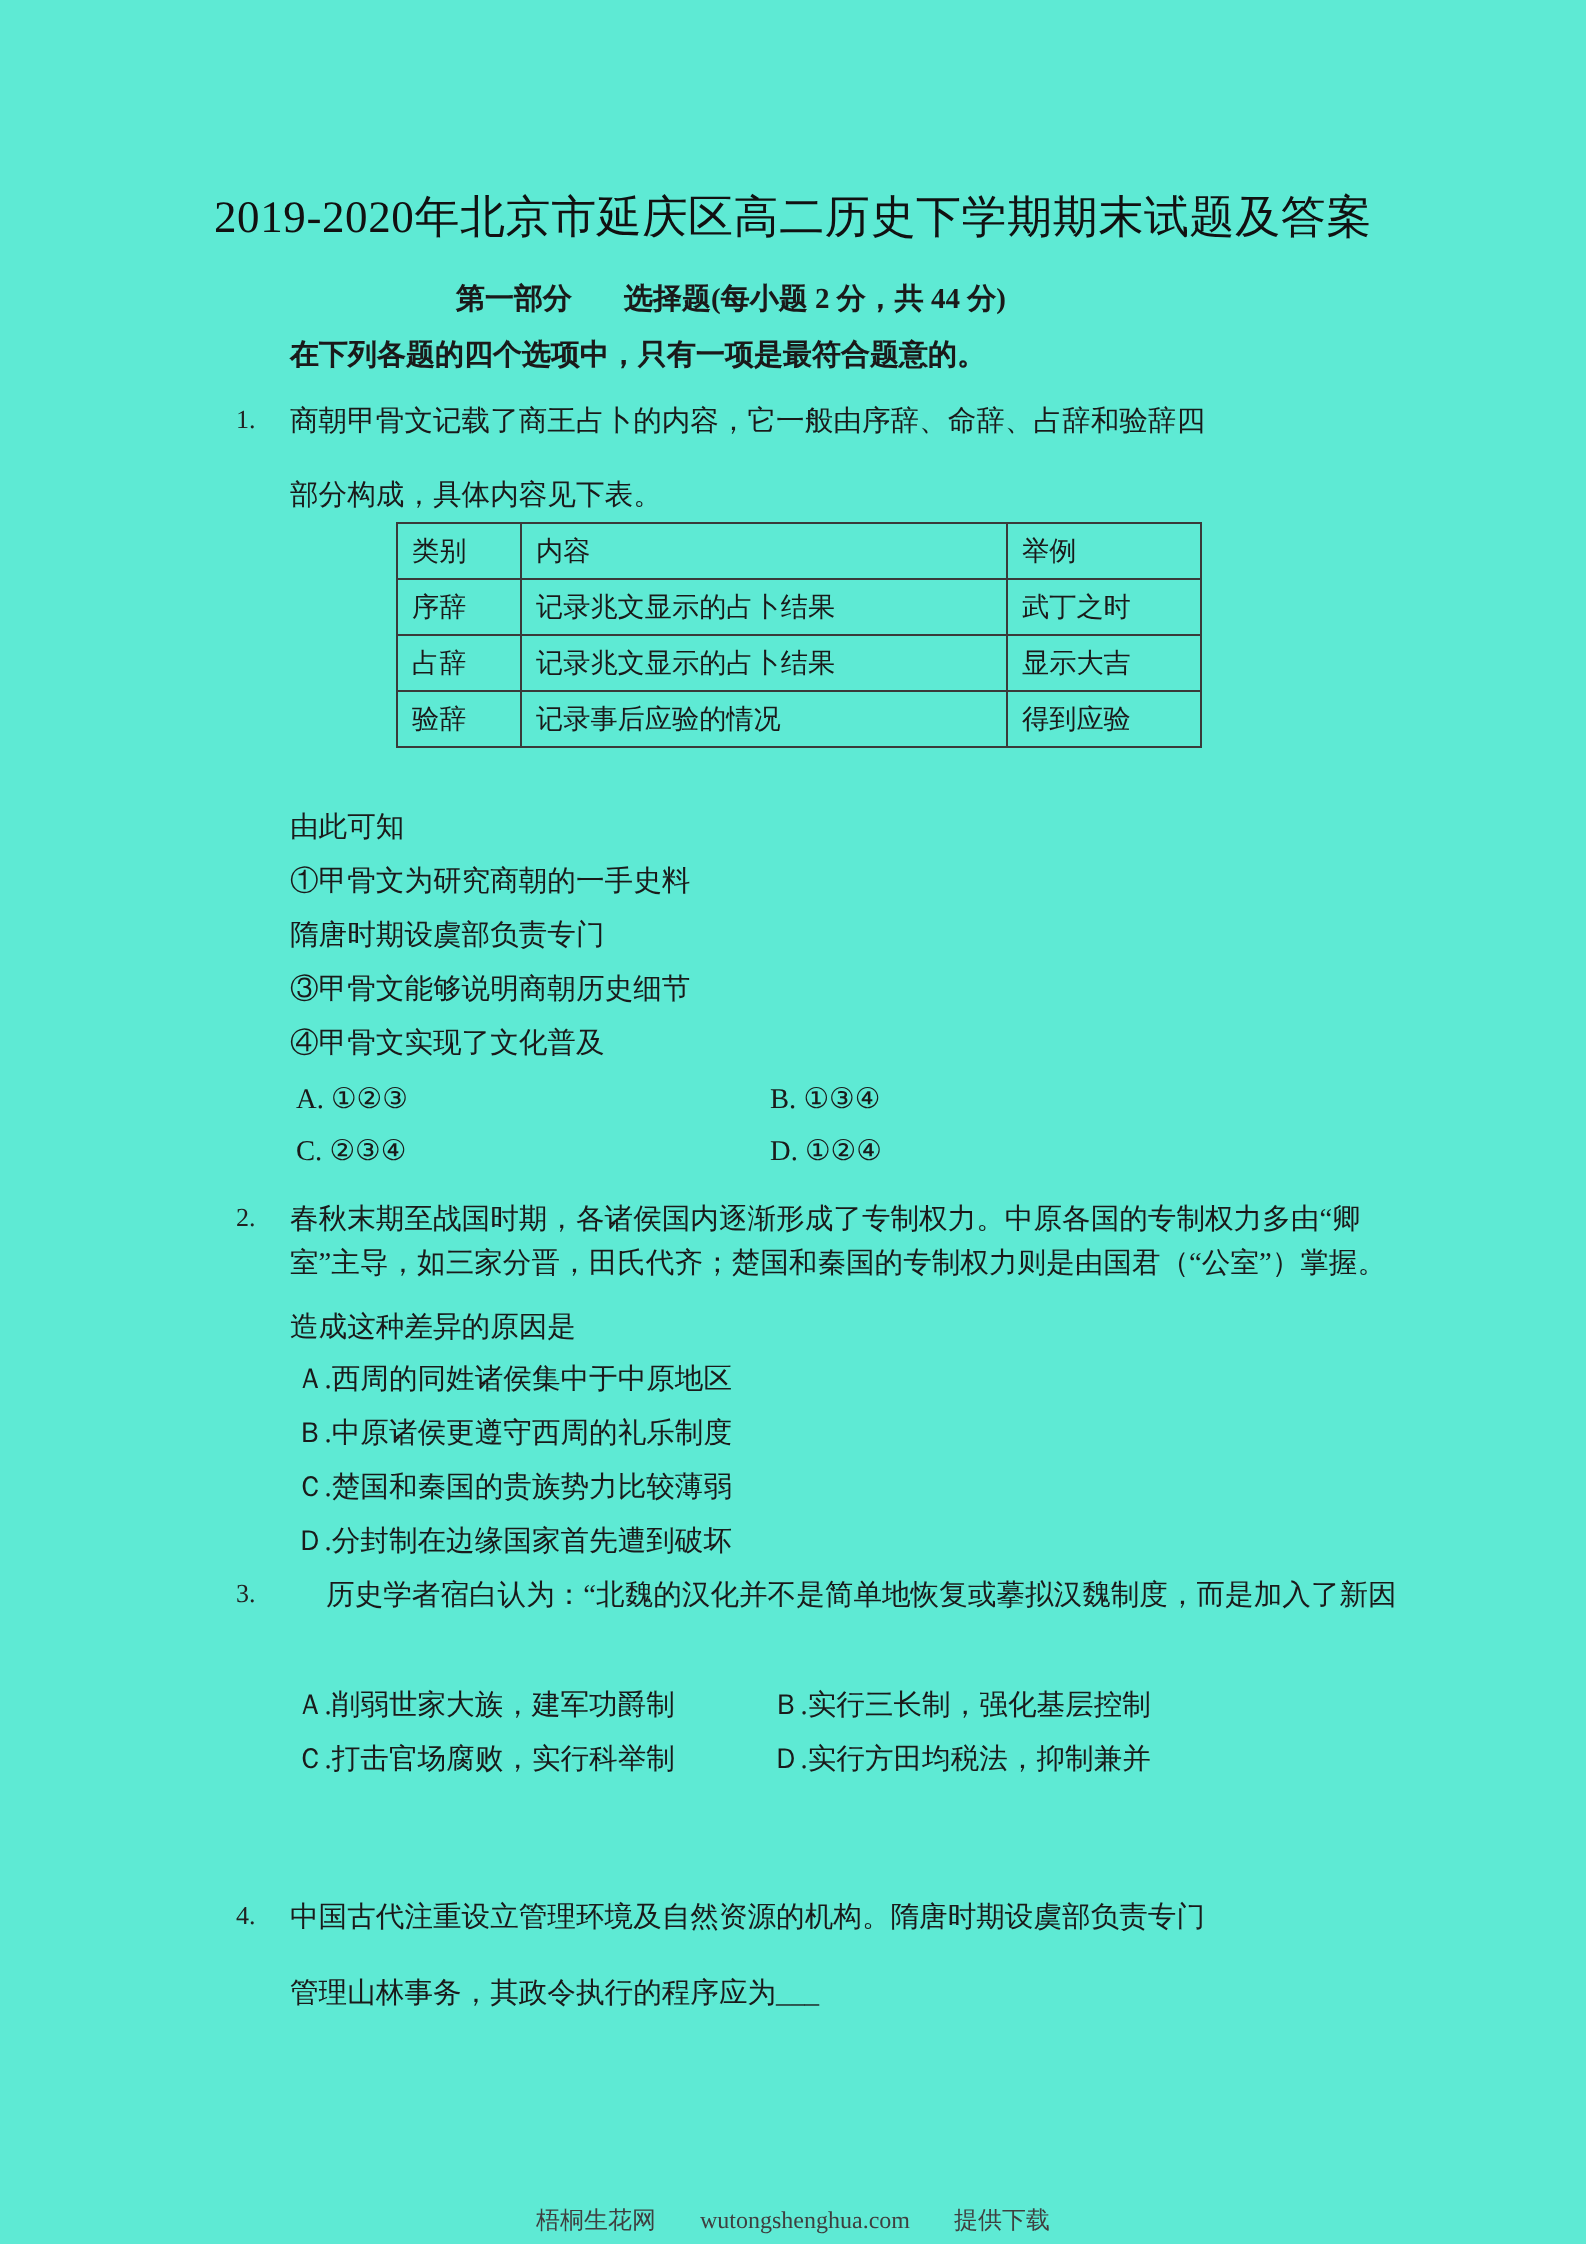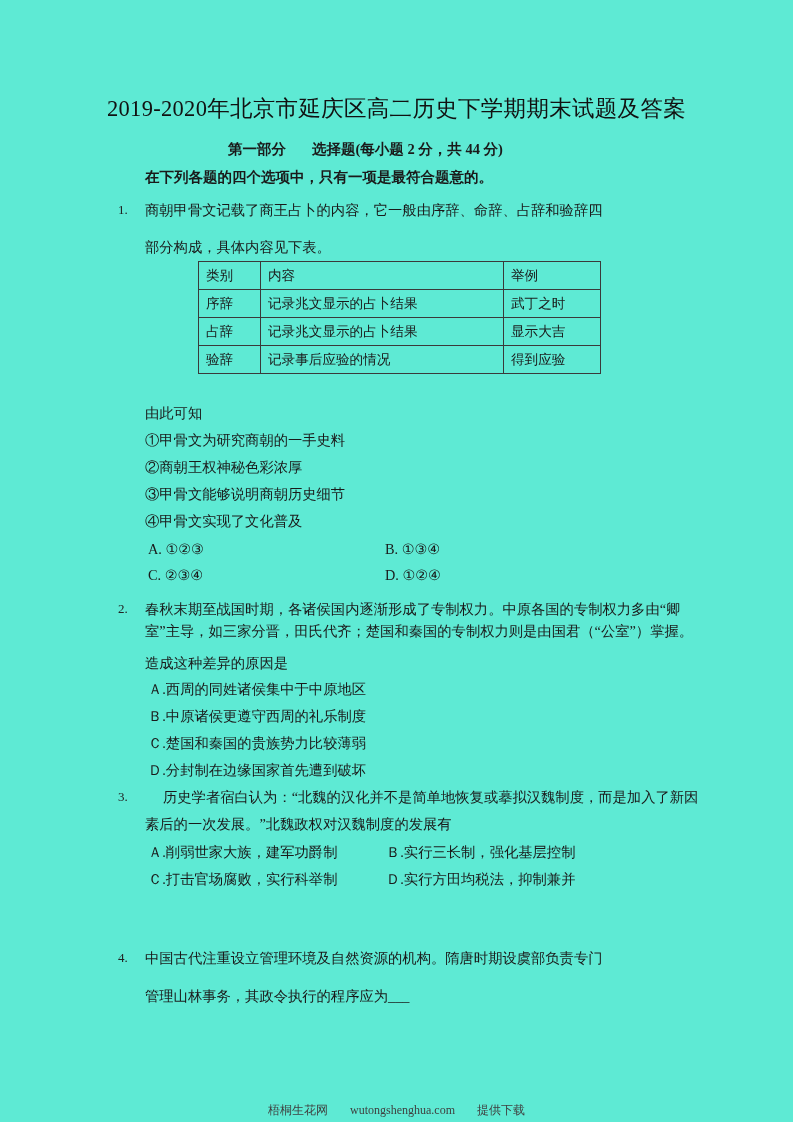--- a/index.html
+++ b/index.html
@@ -155,21 +155,21 @@
       <tr>
         <td>验辞</td>
         <td>记录事后应验的情况</td>
         <td>得到应验</td>
       </tr>
     </tbody>
   </table>
 
   <div class="stmt" style="left:145px; top:404px;">由此可知</div>
   <div class="stmt" style="left:145px; top:431px;">①甲骨文为研究商朝的一手史料</div>
-  <div class="stmt" style="left:145px; top:458px;">②商朝王权神秘色彩浓厚</div>
+  <div class="stmt" style="left:145px; top:458px;">隋唐时期设虞部负责专门</div>
   <div class="stmt" style="left:145px; top:485px;">③甲骨文能够说明商朝历史细节</div>
   <div class="stmt" style="left:145px; top:512px;">④甲骨文实现了文化普及</div>
 
   <div class="opt" style="left:148px; top:541px;">
     <span>A.</span>
     <span>①②③</span>
   </div>
   <div class="opt" style="left:385px; top:541px;">
     <span>B.</span>
     <span>①③④</span>
@@ -188,21 +188,20 @@
   <div class="qline" style="left:145px; top:622px;">室”主导，如三家分晋，田氏代齐；楚国和秦国的专制权力则是由国君（“公室”）掌握。</div>
   <div class="qline" style="left:145px; top:654px;">造成这种差异的原因是</div>
 
   <div class="opt" style="left:148px; top:707px;">Ｂ.中原诸侯更遵守西周的礼乐制度</div>
   <div class="opt" style="left:148px; top:680px;">Ａ.西周的同姓诸侯集中于中原地区</div>
   <div class="opt" style="left:148px; top:734px;">Ｃ.楚国和秦国的贵族势力比较薄弱</div>
   <div class="opt" style="left:148px; top:761px;">Ｄ.分封制在边缘国家首先遭到破坏</div>
 
   <div class="qnum" style="left:118px; top:789px;">3.</div>
   <div class="qline" style="left:163px; top:788px;">历史学者宿白认为：“北魏的汉化并不是简单地恢复或摹拟汉魏制度，而是加入了新因</div>
-  <div class="qline" style="left:145px; top:815px;">素后的一次发展。”北魏政权对汉魏制度的发展有</div>
 
   <div class="opt" style="left:148px; top:843px;">Ａ.削弱世家大族，建军功爵制</div>
   <div class="opt" style="left:386px; top:843px;">Ｂ.实行三长制，强化基层控制</div>
   <div class="opt" style="left:148px; top:870px;">Ｃ.打击官场腐败，实行科举制</div>
   <div class="opt" style="left:386px; top:870px;">Ｄ.实行方田均税法，抑制兼并</div>
 
   <div class="qnum" style="left:118px; top:950px;">4.</div>
   <div class="qline" style="left:145px; top:949px;">中国古代注重设立管理环境及自然资源的机构。隋唐时期设虞部负责专门</div>
   <div class="qline" style="left:145px; top:987px;">管理山林事务，其政令执行的程序应为___</div>
 

